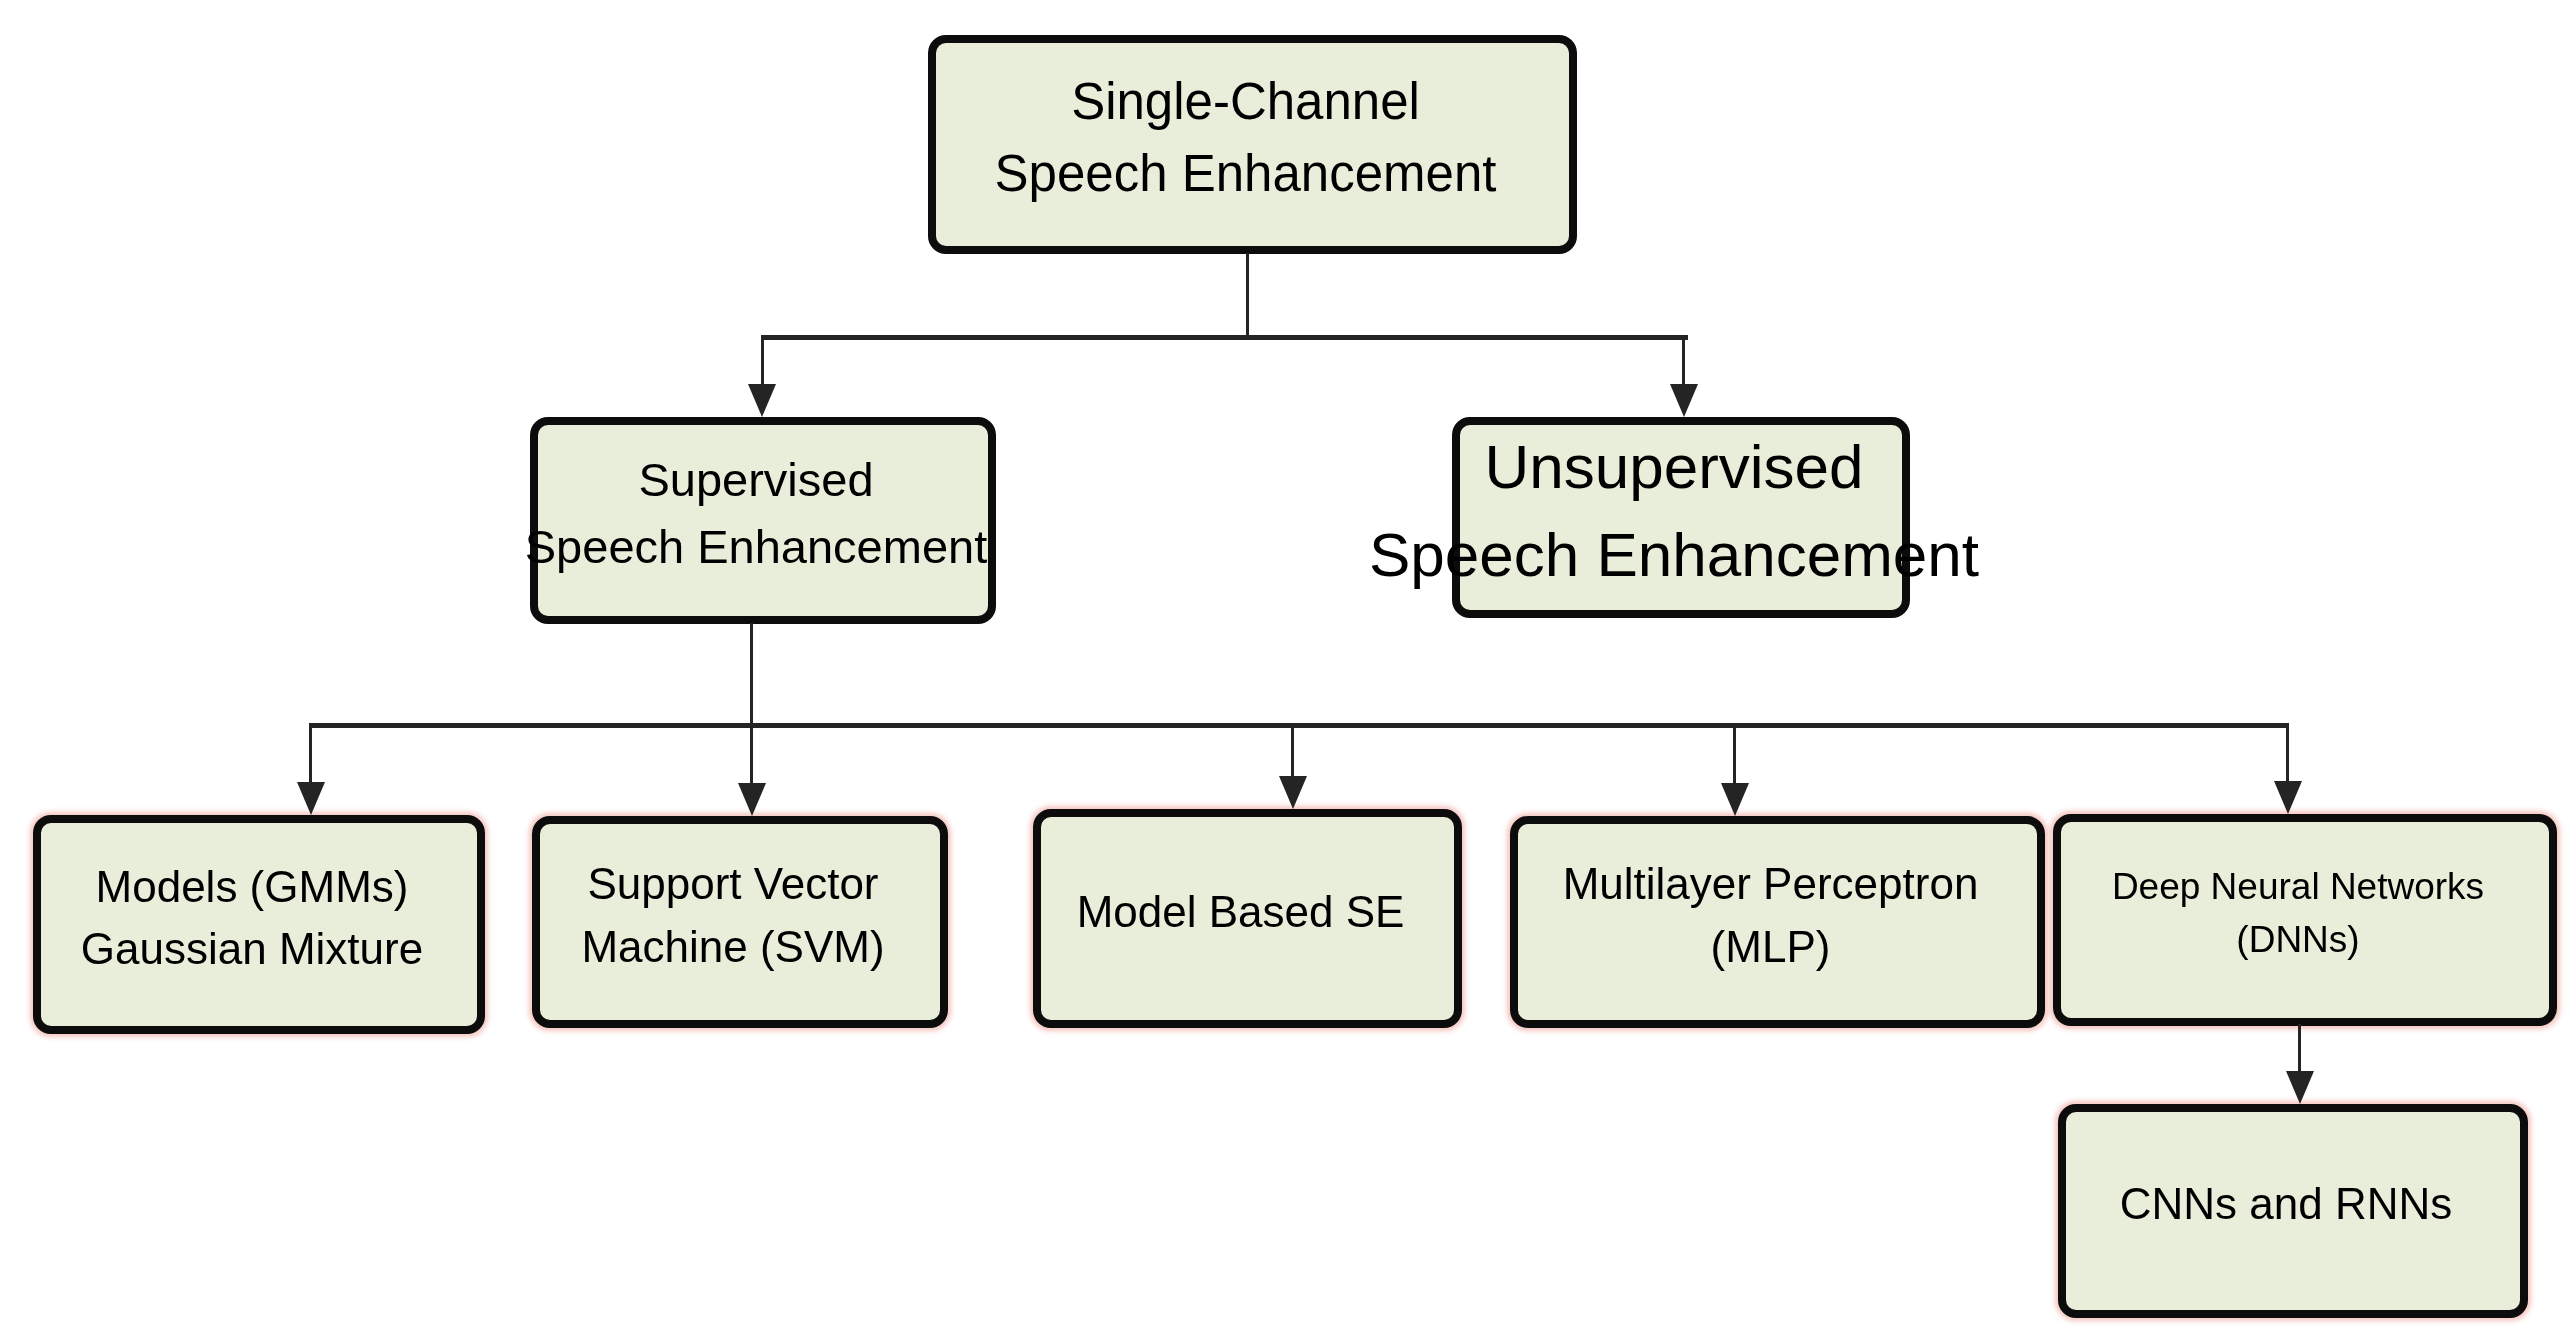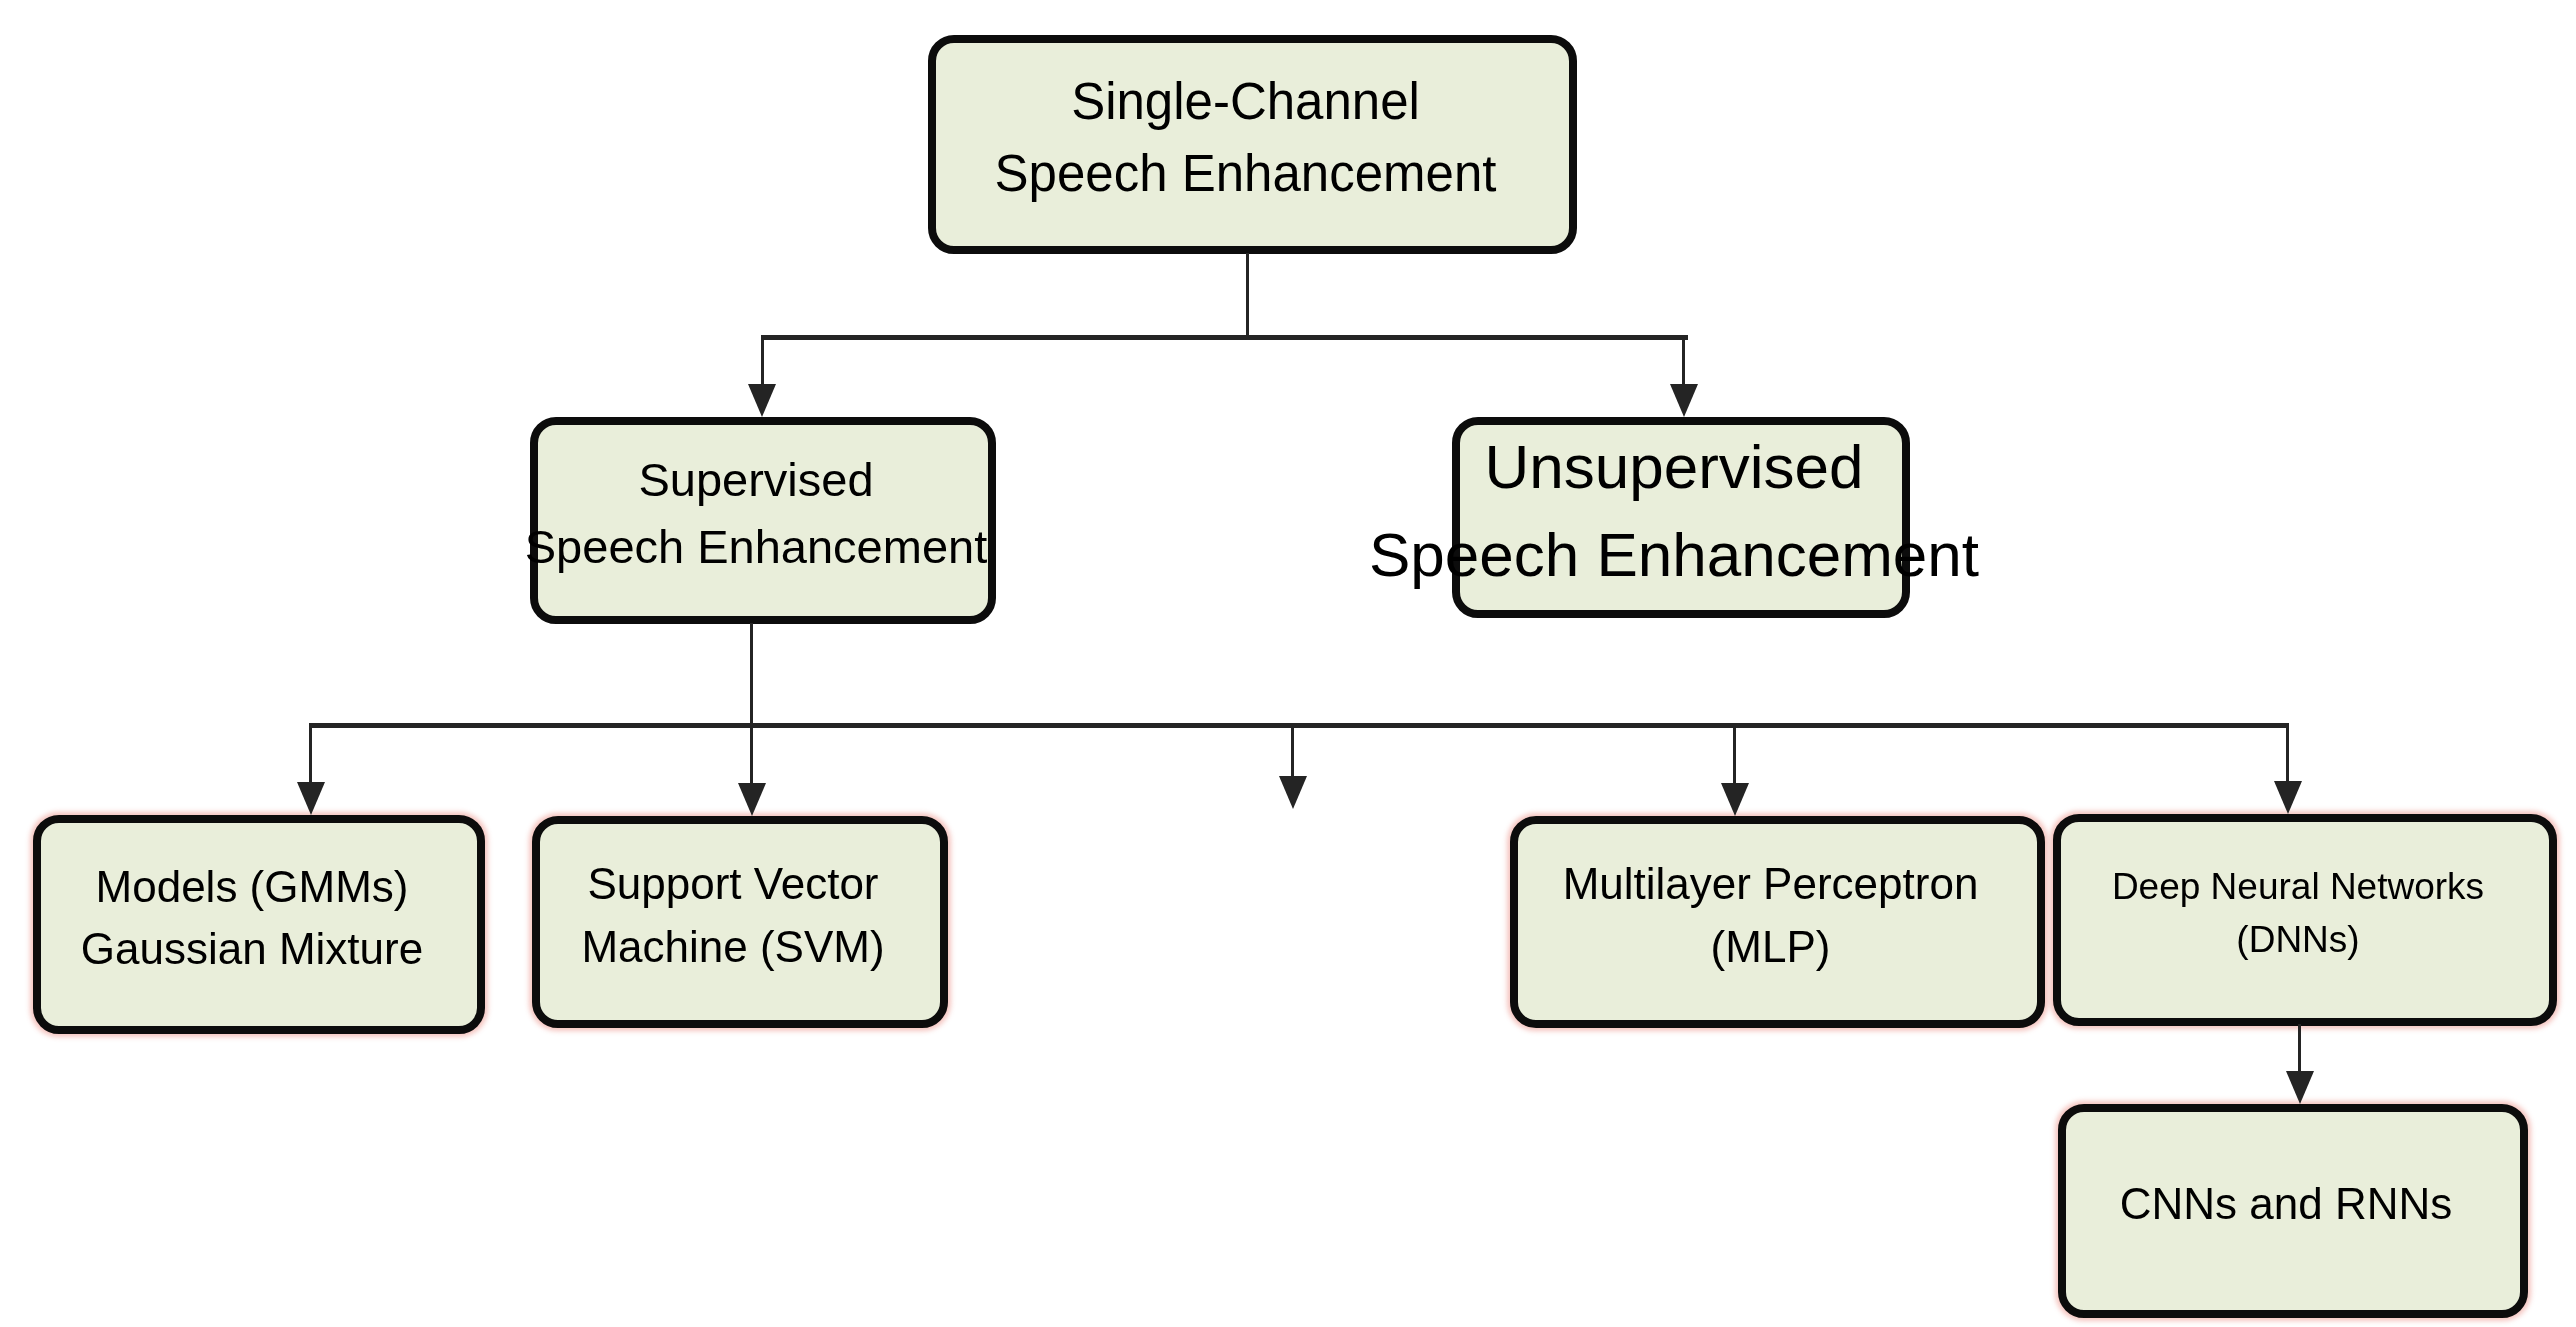--- a/index.html
+++ b/index.html
@@ -6,21 +6,21 @@
   .canvas{
     position:relative;width:2576px;height:1327px;overflow:hidden;
     background:var(--bg,#ffffff);
     font-family:"Liberation Sans",sans-serif;
     color:var(--text,#000);
   }
   .node{
     position:absolute;box-sizing:border-box;
     background:var(--node-fill,#e9eeda);
     border:8.2px solid var(--node-border,#0c0c0c);
-    border-radius:26px;
+    border-radius:18px;
     display:flex;flex-direction:column;align-items:center;justify-content:center;
     text-align:center;line-height:1.42;
     padding:0 24px 13px 10px;
   }
   .node .l{display:block;white-space:nowrap;}
   .halo{box-shadow:0 0 5px 2.5px rgba(232,127,115,0.45);}
   .vline,.hline{position:absolute;background:var(--line,#242424);}
   .arrow{
     position:absolute;width:0;height:0;
     border-left:14px solid transparent;
@@ -51,20 +51,23 @@
   <div class="node halo" style="left:33px;top:815px;width:452px;height:219px;font-size:44px">
     <span class="l">Models (GMMs)</span>
     <span class="l">Gaussian Mixture</span>
   </div>
 
   <div class="node halo" style="left:532px;top:816px;width:416px;height:212px;font-size:44px">
     <span class="l">Support Vector</span>
     <span class="l">Machine (SVM)</span>
   </div>
 
+  <div class="node halo" style="left:1033px;top:809px;width:429px;height:219px;font-size:44px">
+    <span class="l">Model Based SE</span>
+  </div>
 
   <div class="node halo" style="left:1510px;top:816px;width:535px;height:212px;font-size:44px">
     <span class="l">Multilayer Perceptron</span>
     <span class="l">(MLP)</span>
   </div>
 
   <div class="node halo" style="left:2053px;top:814px;width:504px;height:212px;font-size:37px">
     <span class="l">Deep Neural Networks</span>
     <span class="l">(DNNs)</span>
   </div>

